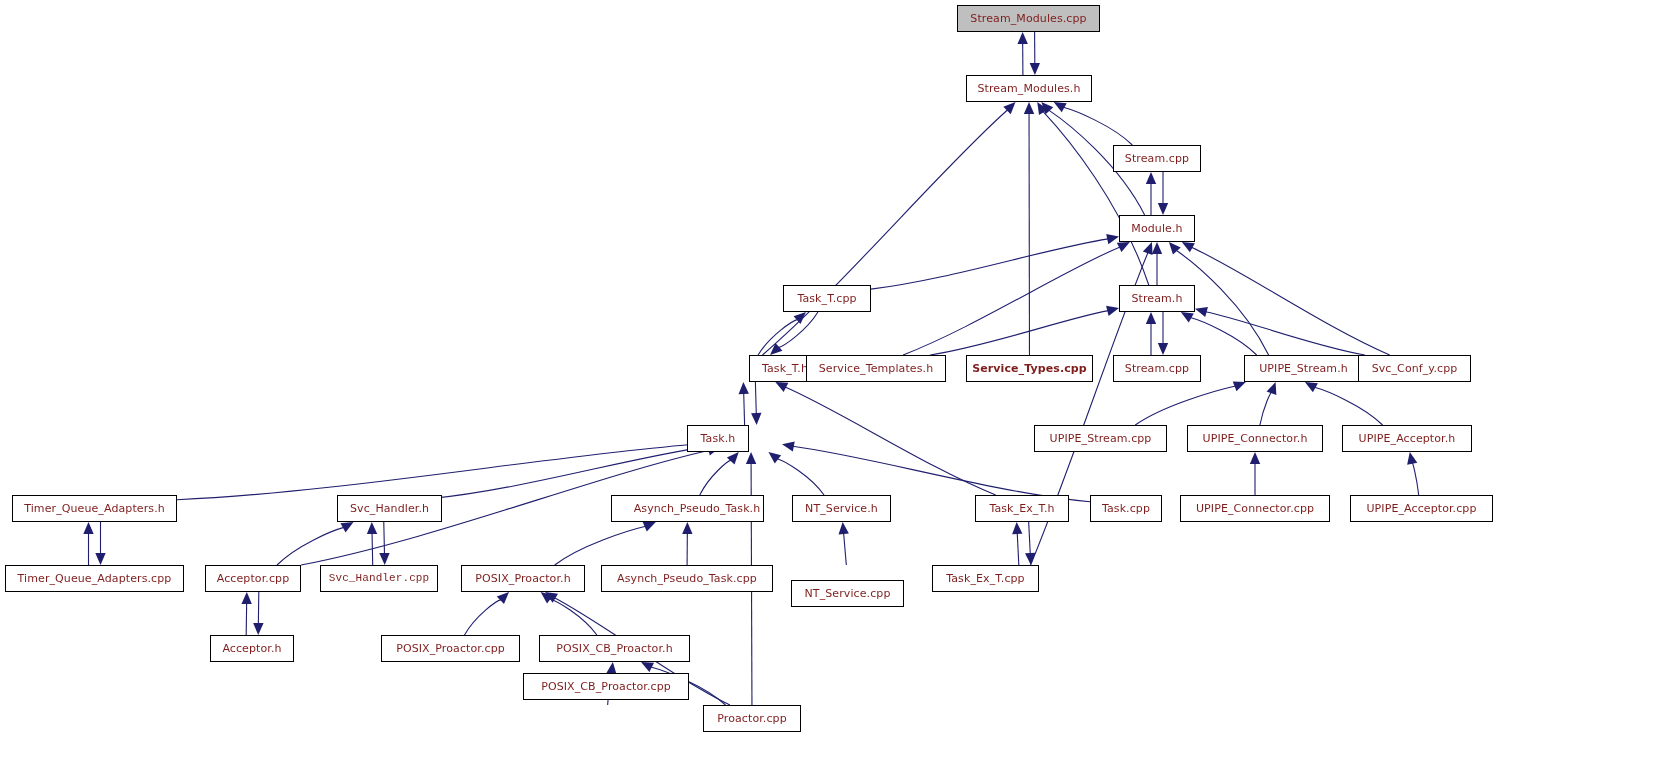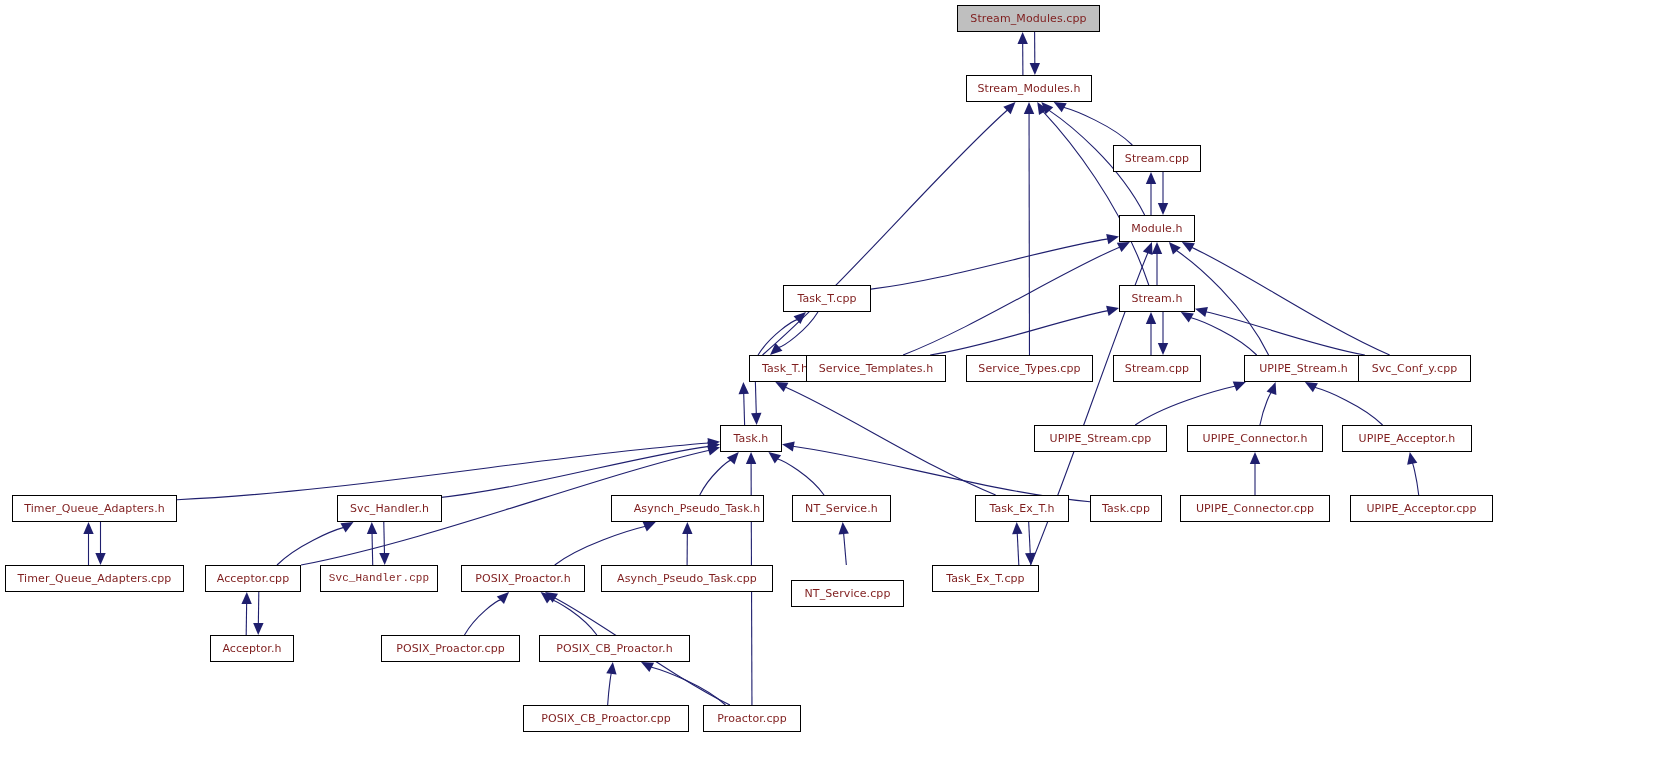--- a/index.html
+++ b/index.html
@@ -181,42 +181,42 @@
       </div>
       <div class="node" style="left: 783px; top: 285px; width: 88px;">
         <span class="node-label">Task_T.cpp</span>
       </div>
       <div class="node" style="left: 713px; top: 355px; width: 72px; margin-left: 36px;">
         <span class="node-label">Task_T.h</span>
       </div>
       <div class="node" style="left: 806px; top: 355px; width: 140px;">
         <span class="node-label">Service_Templates.h</span>
       </div>
-      <div class="node" style="left: 966px; top: 355px; width: 127px;">
+      <div class="node" style="left: 966px; top: 355px; width: 127px; font-weight: bold;">
         <span class="node-label">Service_Types.cpp</span>
       </div>
       <div class="node" style="left: 1113px; top: 355px; width: 88px;">
         <span class="node-label">Stream.cpp</span>
       </div>
       <div class="node" style="left: 1221px; top: 355px; width: 119px; margin-left: 23px;">
         <span class="node-label">UPIPE_Stream.h</span>
       </div>
       <div class="node" style="left: 1358px; top: 355px; width: 113px;">
         <span class="node-label">Svc_Conf_y.cpp</span>
       </div>
       <div class="node" style="left: 1034px; top: 425px; width: 133px;">
         <span class="node-label">UPIPE_Stream.cpp</span>
       </div>
       <div class="node" style="left: 1187px; top: 425px; width: 136px;">
         <span class="node-label">UPIPE_Connector.h</span>
       </div>
       <div class="node" style="left: 1342px; top: 425px; width: 130px;">
         <span class="node-label">UPIPE_Acceptor.h</span>
       </div>
-      <div class="node" style="left: 720px; top: 425px; width: 62px;">
+      <div class="node" style="left: 687px; top: 425px; width: 62px;">
         <span class="node-label">Task.h</span>
       </div>
       <div class="node" style="left: 12px; top: 495px; width: 165px; text-align: center;">
         <span class="node-label">Timer_Queue_Adapters.h</span>
       </div>
       <div class="node" style="left: 337px; top: 495px; width: 105px;">
         <span class="node-label">Svc_Handler.h</span>
       </div>
       <div class="node" style="left: 611px; top: 495px; width: 153px; padding-left: 19px;">
         <span class="node-label">Asynch_Pseudo_Task.h</span>
@@ -259,20 +259,20 @@
       </div>
       <div class="node" style="left: 210px; top: 635px; width: 84px;">
         <span class="node-label">Acceptor.h</span>
       </div>
       <div class="node" style="left: 381px; top: 635px; width: 139px;">
         <span class="node-label">POSIX_Proactor.cpp</span>
       </div>
       <div class="node" style="left: 539px; top: 635px; width: 151px;">
         <span class="node-label">POSIX_CB_Proactor.h</span>
       </div>
-      <div class="node" style="left: 523px; top: 705px; width: 166px;">
+      <div class="node" style="left: 523px; top: 673px; width: 166px;">
         <span class="node-label">POSIX_CB_Proactor.cpp</span>
       </div>
       <div class="node" style="left: 703px; top: 705px; width: 98px;">
         <span class="node-label">Proactor.cpp</span>
       </div>
     </div>
 </div>
 
 </body></html>

